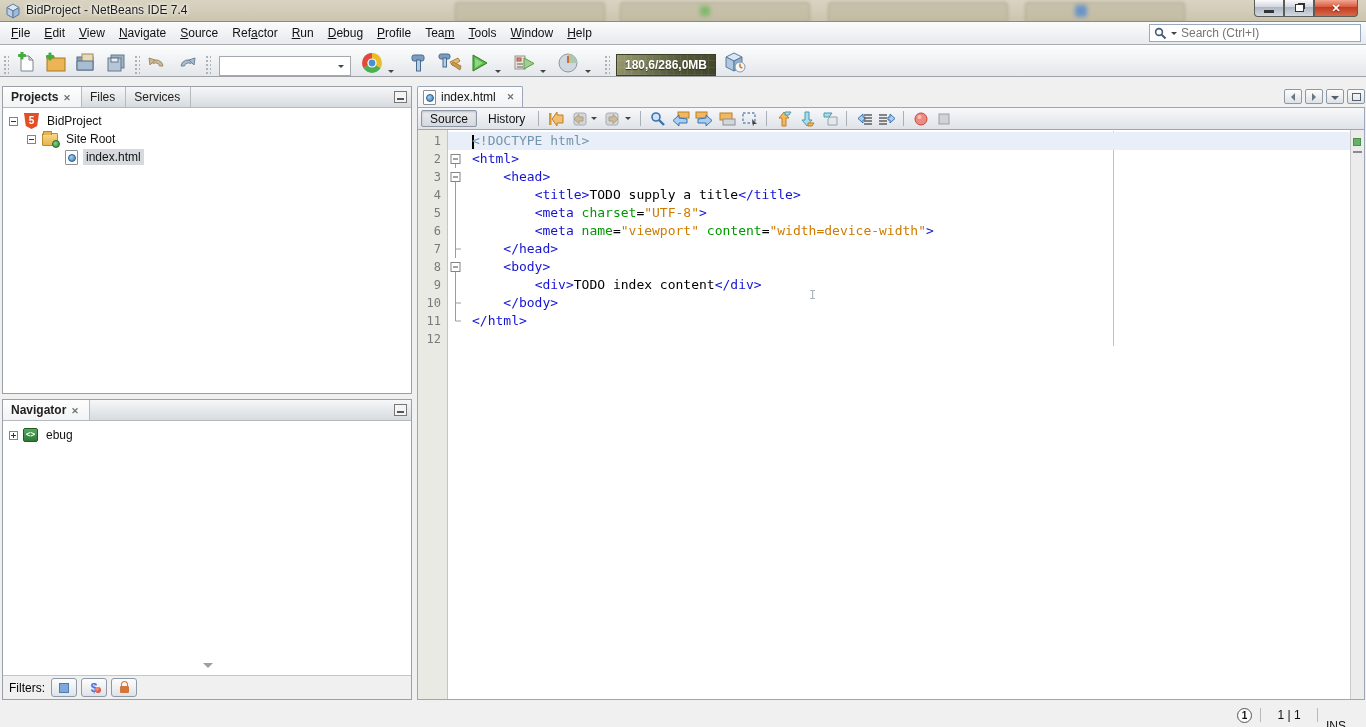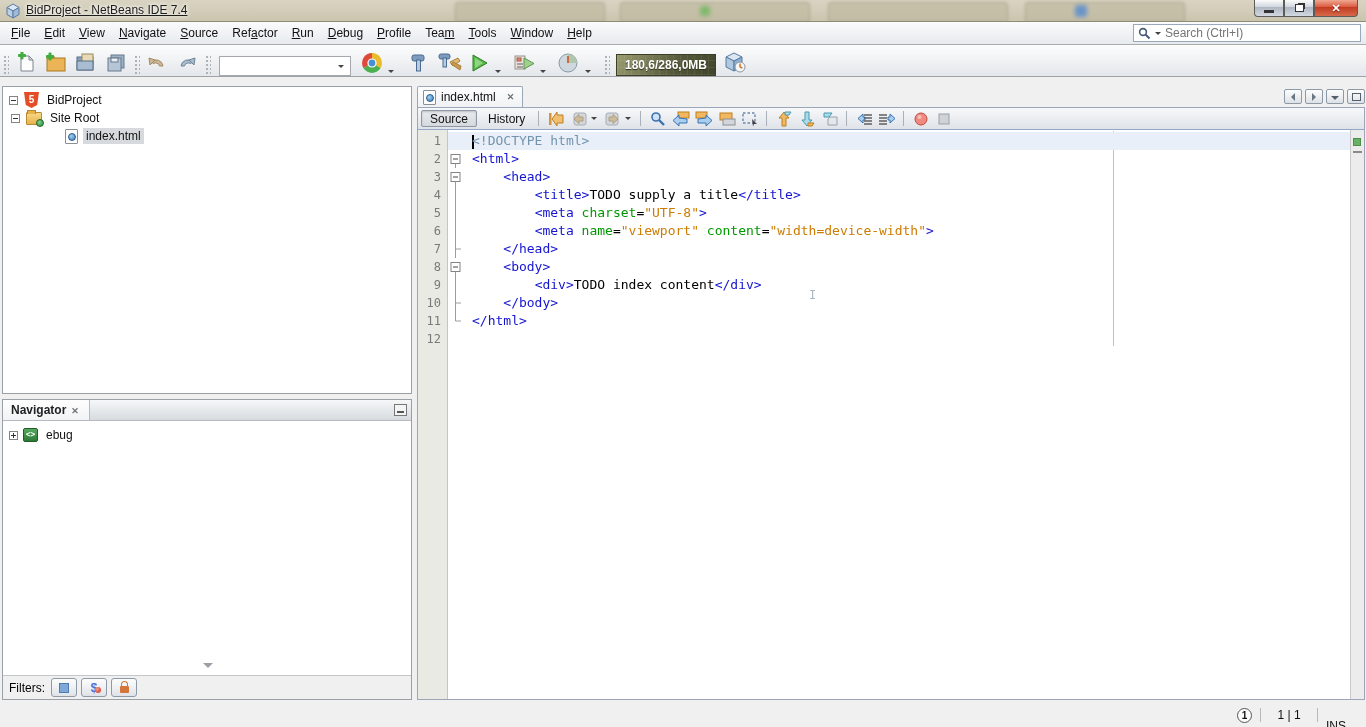--- a/index.html
+++ b/index.html
@@ -6,40 +6,40 @@
   html,body { width:1366px; height:727px; overflow:hidden;
     font-family:"Liberation Sans", sans-serif; font-size:12px; background:#f0f0f0; }
 
   
   #titlebar { position:absolute; left:0; top:0; width:1366px; height:22px;
     background:linear-gradient(#d9d4c2,#cbc5af); border-bottom:1px solid #8f8c76; overflow:hidden; }
   .tb-blur { position:absolute; top:2px; height:20px; border-radius:4px 4px 0 0;
     background:rgba(190,185,160,.65); border:1px solid rgba(120,115,90,.35); filter:blur(1.5px); }
   .tb-blob { position:absolute; filter:blur(2px); border-radius:3px; }
   #win-title { position:absolute; left:26px; top:3px; color:#1d1d1d;
-    text-shadow:0 0 4px #fff,0 0 4px #fff; white-space:nowrap;text-decoration:underline; }
+    text-shadow:0 0 4px #fff,0 0 4px #fff; white-space:nowrap; }
   #nb-cube { position:absolute; left:5px; top:3px; }
   #win-controls { position:absolute; right:8px; top:0; display:flex; }
   .win-btn { width:30px; height:17px; border:1px solid #5c5c58; border-top:none;
     display:flex; align-items:center; justify-content:center;
     background:linear-gradient(#fbfbfb,#cfd5dd 45%,#aeb7c3 46%,#d3d9e1); }
   .win-btn:first-child { border-radius:0 0 0 4px; }
   .win-btn.close { width:44px; border-radius:0 0 4px 0;
     background:linear-gradient(#f0a892,#d9573d 45%,#c23c22 46%,#d66a4a); }
   .glyph-min { width:10px; height:3px; background:#333; margin-top:6px; }
   .glyph-restore { width:9px; height:8px; border:1px solid #333; background:#fff; box-shadow:2px -2px 0 -1px #333; }
   .glyph-close { color:#fff; font-weight:bold; font-size:11px; text-shadow:0 1px 1px #7a1d0d; }
 
   
   #menubar { position:absolute; left:0; top:22px; width:1366px; height:23px;
     background:linear-gradient(#fafbfc,#e7eaee); border-bottom:1px solid #a9abae;
     display:flex; align-items:center; padding-left:4px; }
   .menu-item { padding:13px 7px; color:#111; white-space:nowrap; }
   .menu-item u { text-decoration:underline; }
-  #searchbox { position:absolute; right:5px; top:2px; width:228px; height:18px;
+  #searchbox { position:absolute; right:5px; top:2px; width:212px; height:18px;
     background:#fff; border:1px solid #9aa8bb; display:flex; align-items:center; }
   #search-input { border:none; outline:none; flex:1; font-size:12px; color:#777;
     font-family:"Liberation Sans",sans-serif; background:transparent; }
   #search-mag { margin:0 3px 0 4px; }
   .dd-caret { width:0; height:0; border:3px solid transparent; border-top-color:#444; margin:3px 4px 0 1px; }
 
   
   #toolbar { position:absolute; left:0; top:45px; width:1366px; height:32px;
     background:linear-gradient(#fcfdfd,#e4e7eb); border-bottom:1px solid #9fa3a8;
     display:flex; align-items:flex-end; }
@@ -332,27 +332,35 @@
       <polygon points="4,6 12,10 12,20 4,16" fill="#b0c8e0" stroke="#5a7ba0"></polygon>
       <polygon points="20,6 12,10 12,20 20,16" fill="#8fb0d0" stroke="#5a7ba0"></polygon>
       <circle cx="18" cy="16" r="5" fill="#f4f6f8" stroke="#8a98a4"></circle>
       <line x1="18" y1="16" x2="18" y2="12.6" stroke="#d0762a" stroke-width="1.5"></line>
       <line x1="18" y1="16" x2="20.4" y2="17" stroke="#d0762a" stroke-width="1.5"></line>
     </svg>
   </div>
 </div>
 
 <div class="panel" style="left:2px; top:86px; width:410px; height:308px;">
+  <div class="panel-header">
+    <div class="ptab active">
+      <span>Projects</span><span class="tab-x">✕</span>
+    </div>
+    <div class="ptab"><span>Files</span></div>
+    <div class="ptab"><span>Services</span></div>
+    <div class="hdr-minbtn"></div>
+  </div>
   <div style="padding-top:4px;">
     <div class="tree-row" style="padding-left:6px;">
       <div class="toggle"></div>
       <div class="i-html5">5</div>
       <span class="tree-label">BidProject</span>
     </div>
-    <div class="tree-row" style="padding-left:8px;">
+    <div class="tree-row" style="padding-left:24px;">
       <div class="toggle"></div>
       <div class="i-folder">
           <div class="i-globe-dot"></div>
         </div>
       <span class="tree-label">Site Root</span>
     </div>
     <div class="tree-row" style="padding-left:56px;">
       <div class="i-page">
           <div class="i-globe-dot"></div>
         </div>

